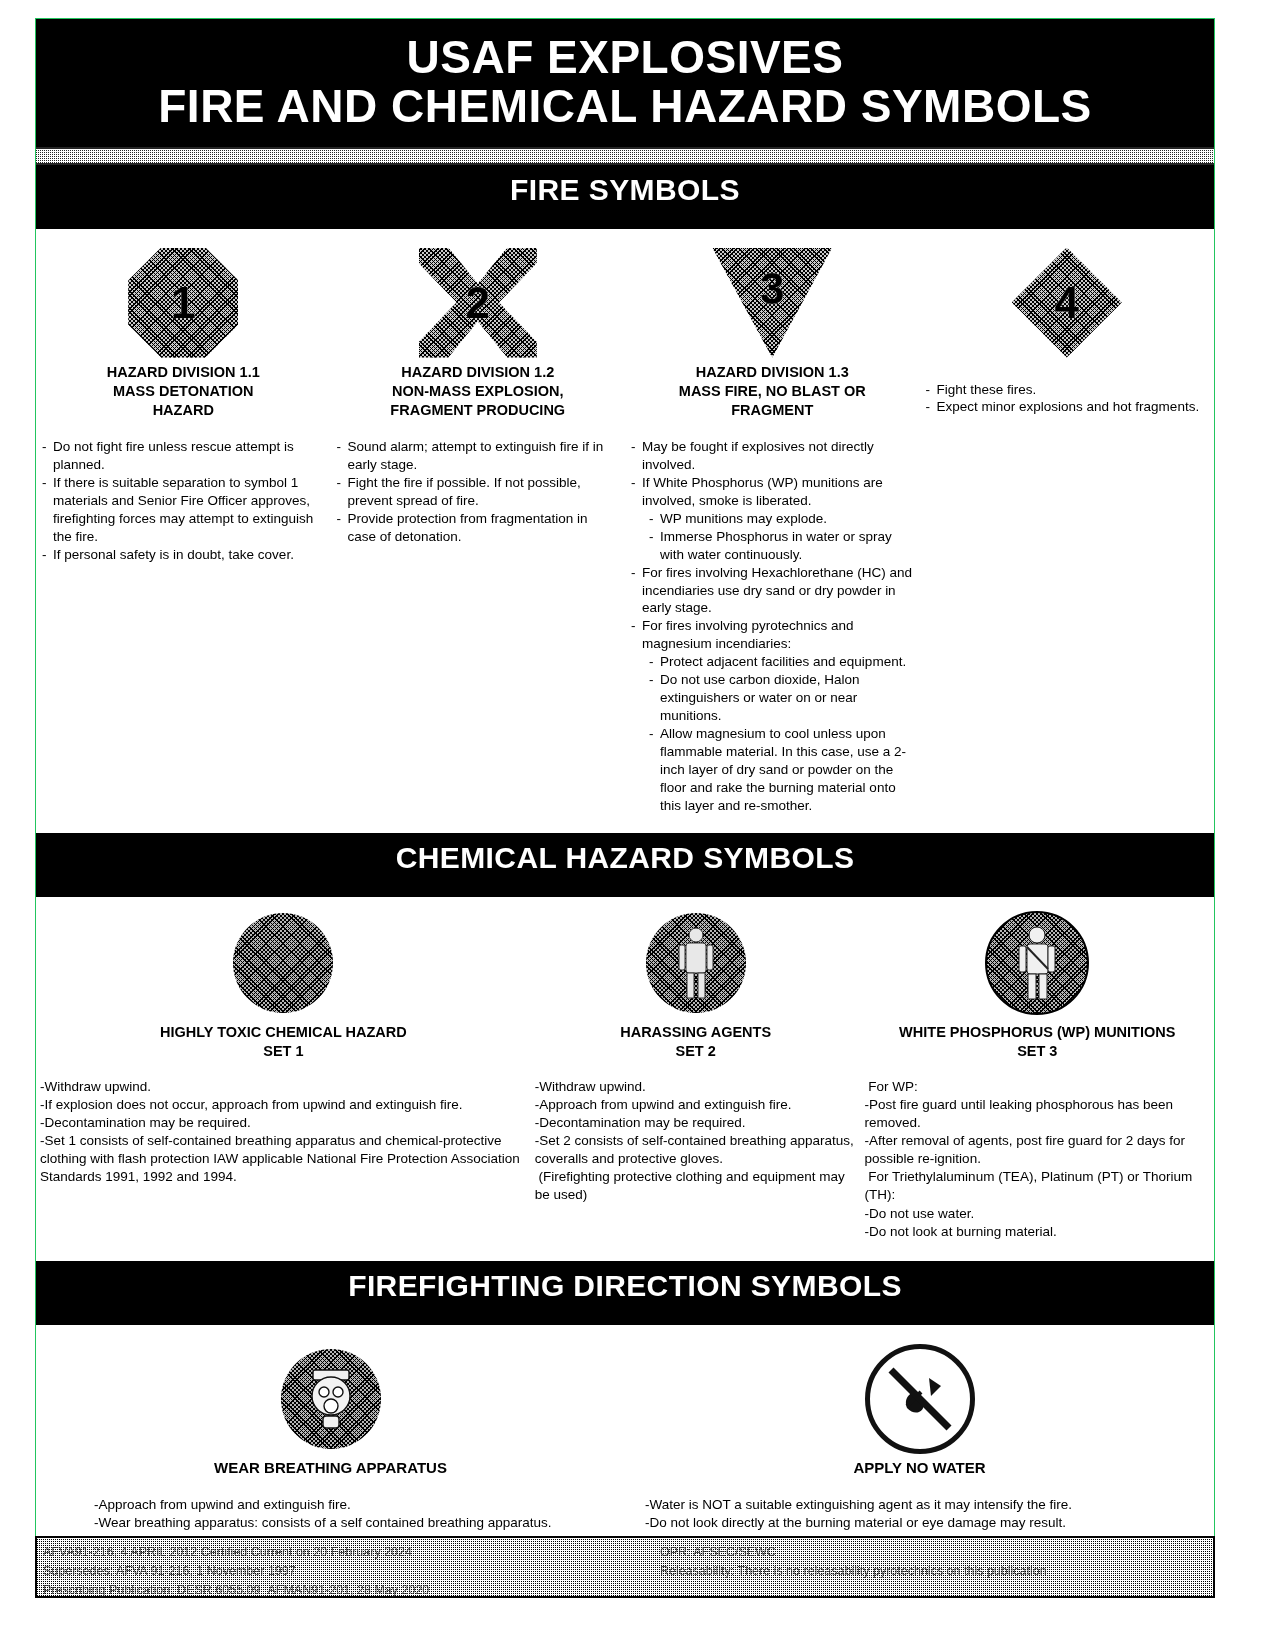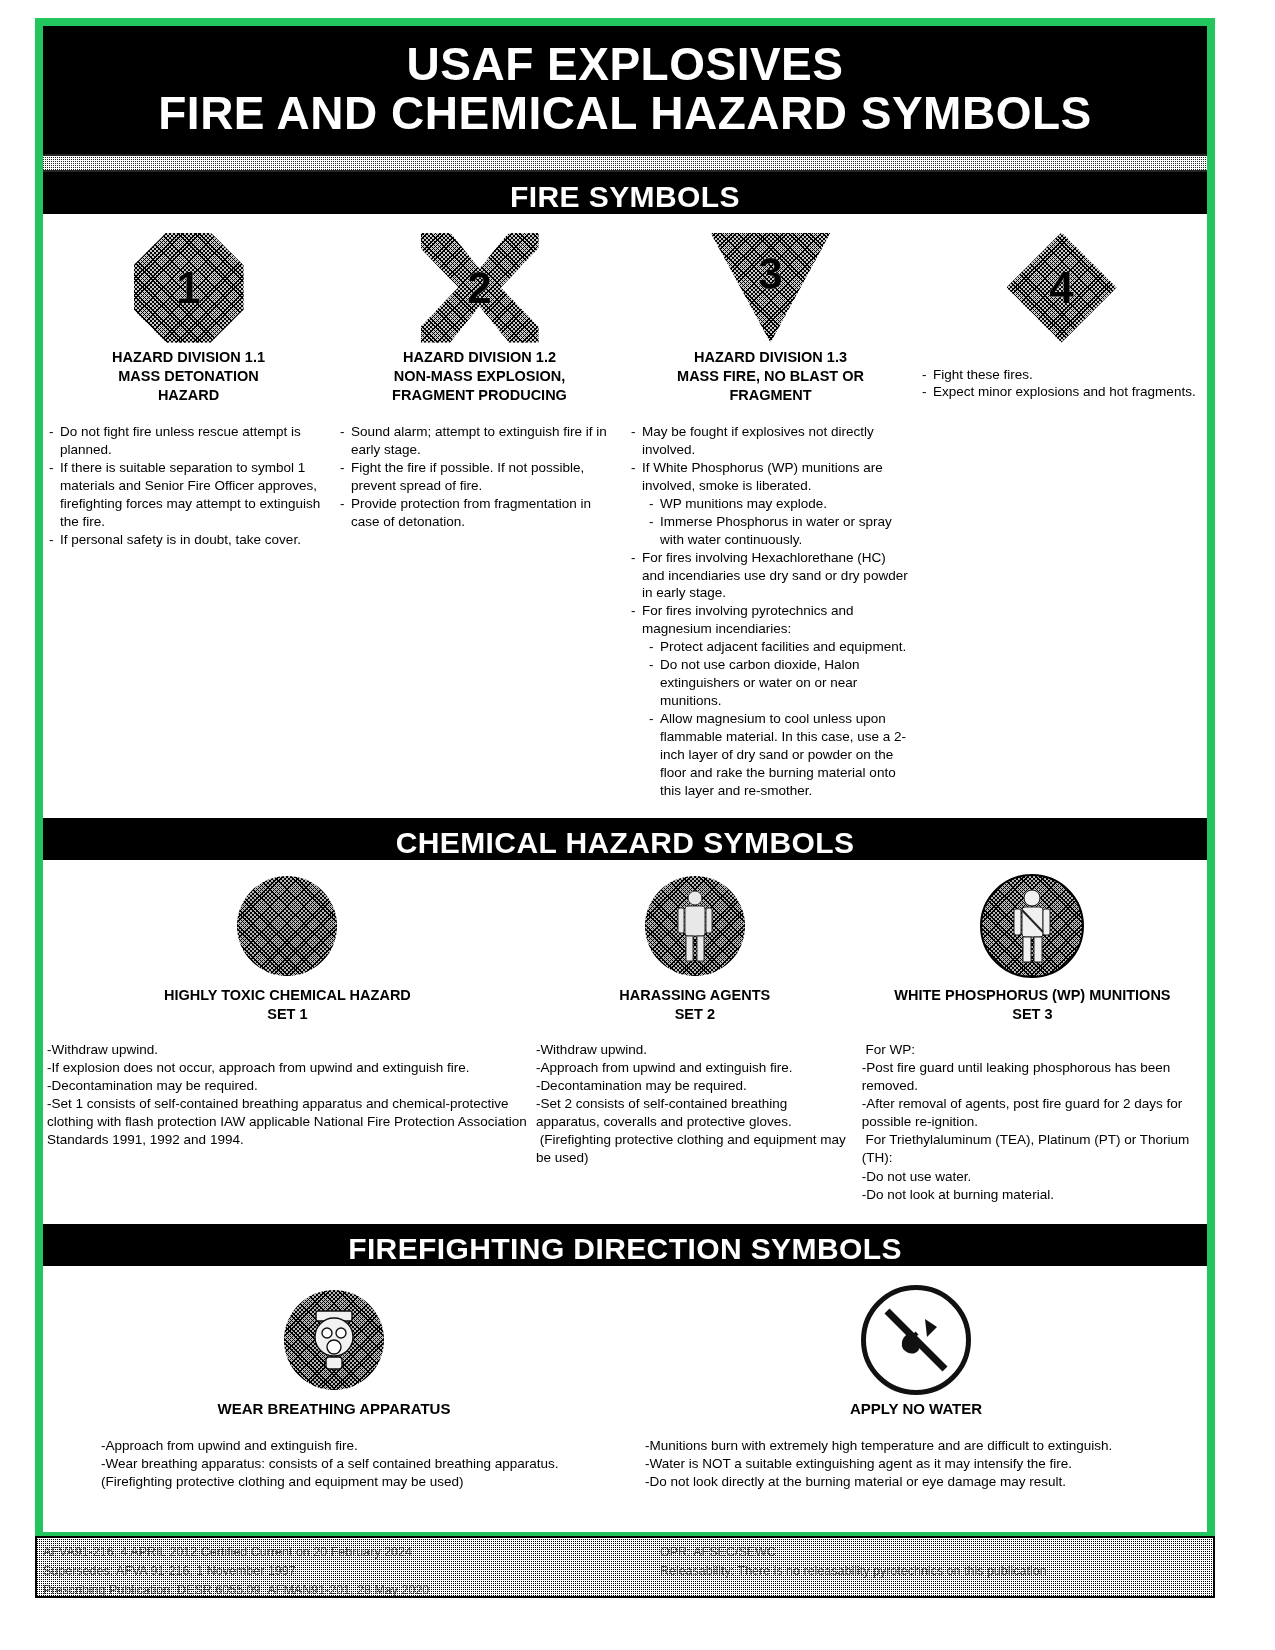--- a/index.html
+++ b/index.html
@@ -5,21 +5,21 @@
   html,body{margin:0;padding:0;background:#ffffff;}
   body{
     width:1275px;height:1650px;
     font-family:"Liberation Sans",sans-serif;
     color:#000;
     -webkit-font-smoothing:none;
   }
   .poster{
     position:absolute;left:35px;top:18px;
     width:1180px;height:1522px;
-    border:8px solid #22c55e;
+    border:1px solid #22c55e;
     box-sizing:border-box;
     background:#fff;
   }
   
   .title-band{
     background:#000;color:#fff;
     text-align:center;
     padding:14px 0 16px 0;
   }
   .title-line{
@@ -38,21 +38,21 @@
     background-blend-mode:screen;
     border-top:2px solid #000;
     border-bottom:2px solid #000;
     opacity:.85;
   }
   
   .section-head{
     background:#000;color:#fff;
     text-align:center;
     font-size:30px;font-weight:bold;
-    padding:8px 0 0 0;
+    padding:8px 0 22px 0;
     letter-spacing:.4px;
   }
   .section-body{background:#fff;padding:0;}
   
   .fire-row{display:flex;}
   .fire-col{flex:1;padding:0 6px;box-sizing:border-box;}
   .sym-wrap{height:120px;display:flex;align-items:center;justify-content:center;margin-top:14px;}
   .sym{
     position:relative;
     display:flex;align-items:center;justify-content:center;
@@ -379,21 +379,20 @@
             <svg width="86" height="86" viewBox="0 0 86 86">
               <path d="M30 52 q-4-10 6-16 q2 10 8 6 q6 10-2 14 q-6 2-12-4 z" fill="#111"></path>
               <path d="M52 22 l12 8 -10 10 z" fill="#111"></path>
               <path d="M44 36 l-14 14" stroke="#111" stroke-width="4" fill="none"></path>
               <line x1="14" y1="14" x2="72" y2="72" stroke="#111" stroke-width="7"></line>
             </svg>
           </div>
         </div>
         <div class="ff-caption">APPLY NO WATER</div>
         <div class="ff-bullets" style="padding-left:10px;">
-          <div class="b"><span class="dash">-</span><span class="txt">Munitions burn with extremely high temperature and are difficult to extinguish.</span></div>
           <div class="b"><span class="dash">-</span><span class="txt">Water is NOT a suitable extinguishing agent as it may intensify the fire.</span></div>
           <div class="b"><span class="dash">-</span><span class="txt">Do not look directly at the burning material or eye damage may result.</span></div>
         </div>
       </div>
 
     </div>
   </div>
 
 </div>
 

